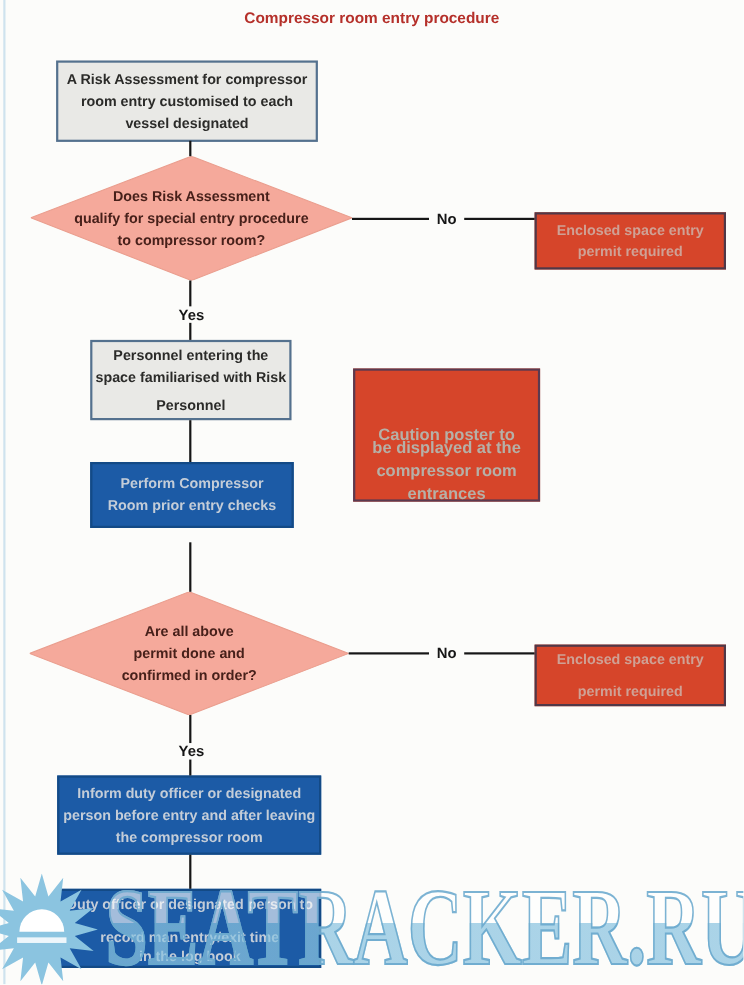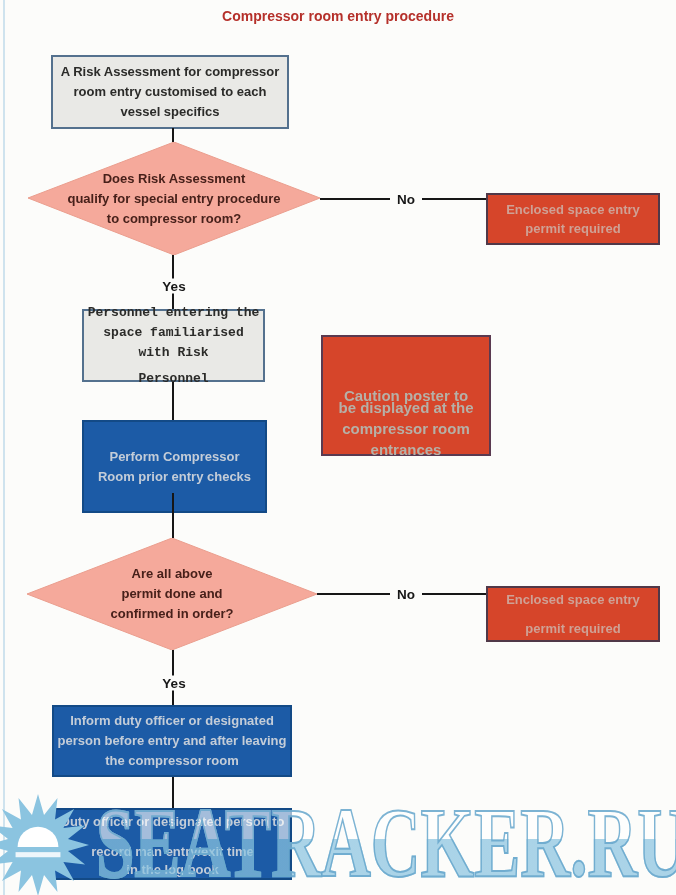--- a/index.html
+++ b/index.html
@@ -17,37 +17,37 @@
 
   .node {
     position:absolute; box-sizing:border-box;
     display:flex; flex-direction:column; align-items:center; justify-content:center;
     text-align:center; font-weight:bold; z-index:1;
   }
   .node span { display:block; }
 
   .process { background:#e9e9e6; border:2px solid #54718e; color:#2b2b29; font-size:13px; line-height:20px; }
   #node-risk       { left:51px;  top:55px;  width:238px; height:74px; }
-  #node-personnel  { left:82px;  top:309px; width:183px; height:73px;font-family:Liberation Mono, monospace; }
+  #node-personnel  { left:82px;  top:309px; width:183px; height:73px; }
   #node-personnel .gap { margin-top:6px; }
 
   .alert { background:#d6452a; border:2px solid #503848; color:#cfa195; font-size:13px; line-height:19px;margin-top:21px; }
   #node-permit-top    { left:486px; top:172px; width:174px; height:52px; }
   #node-permit-bottom { left:486px; top:565px; width:174px; height:56px; }
   #node-permit-bottom .gap2 { margin-top:10px; }
 
   .caution {
     background:#d6452a; border:2px solid #5a3a50; color:#b6b0a7;
     font-size:15px; line-height:21px; justify-content:flex-start; padding-top:48px;
   }
   #node-caution { left:321px; top:335px; width:170px; height:121px; }
   #node-caution .overlap { margin-top:-9px; }
 
   .blue { background:#1c5ba6; border:2px solid #134a86; color:#c4cdd8; font-size:13px; line-height:20px; }
-  #node-blue-checks { left:82px; top:420px; width:185px; height:93px; }
+  #node-blue-checks { left:82px; top:420px; width:185px; height:60px; }
   #node-inform      { left:52px; top:705px; width:240px; height:72px; }
   #node-logbook     { left:53px; top:808px; width:239px; height:72px; }
   #node-logbook .gap3 { margin-top:10px; }
   #node-logbook .tight { line-height:15px; }
 
   .decision { position:absolute; z-index:1; }
   #decision-qualify { left:28px; top:142px; width:292px; height:113px; }
   #decision-checks  { left:27px; top:538px; width:290px; height:112px; }
   .decision svg { position:absolute; left:0; top:0; }
   .decision .dtext {
@@ -95,21 +95,21 @@
 <body>
 
 <div class="page">
   <div class="left-edge"></div>
 
   <h1 class="title">Compressor room entry procedure</h1>
 
   <div class="node process" id="node-risk">
     <span>A Risk Assessment for compressor</span>
     <span>room entry customised to each</span>
-    <span>vessel specifics</span>
+    <span>vessel designated</span>
   </div>
 
   <div class="decision" id="decision-qualify">
     <svg width="292" height="113" viewBox="0 0 292 113">
       <polygon points="146,0 292,56 146,113 0,56" fill="#f5a99b" stroke="#ea9e8e" stroke-width="1"></polygon>
     </svg>
     <div class="dtext">
       <span>Does Risk Assessment</span>
       <span>qualify for special entry procedure</span>
       <span>to compressor room?</span>

